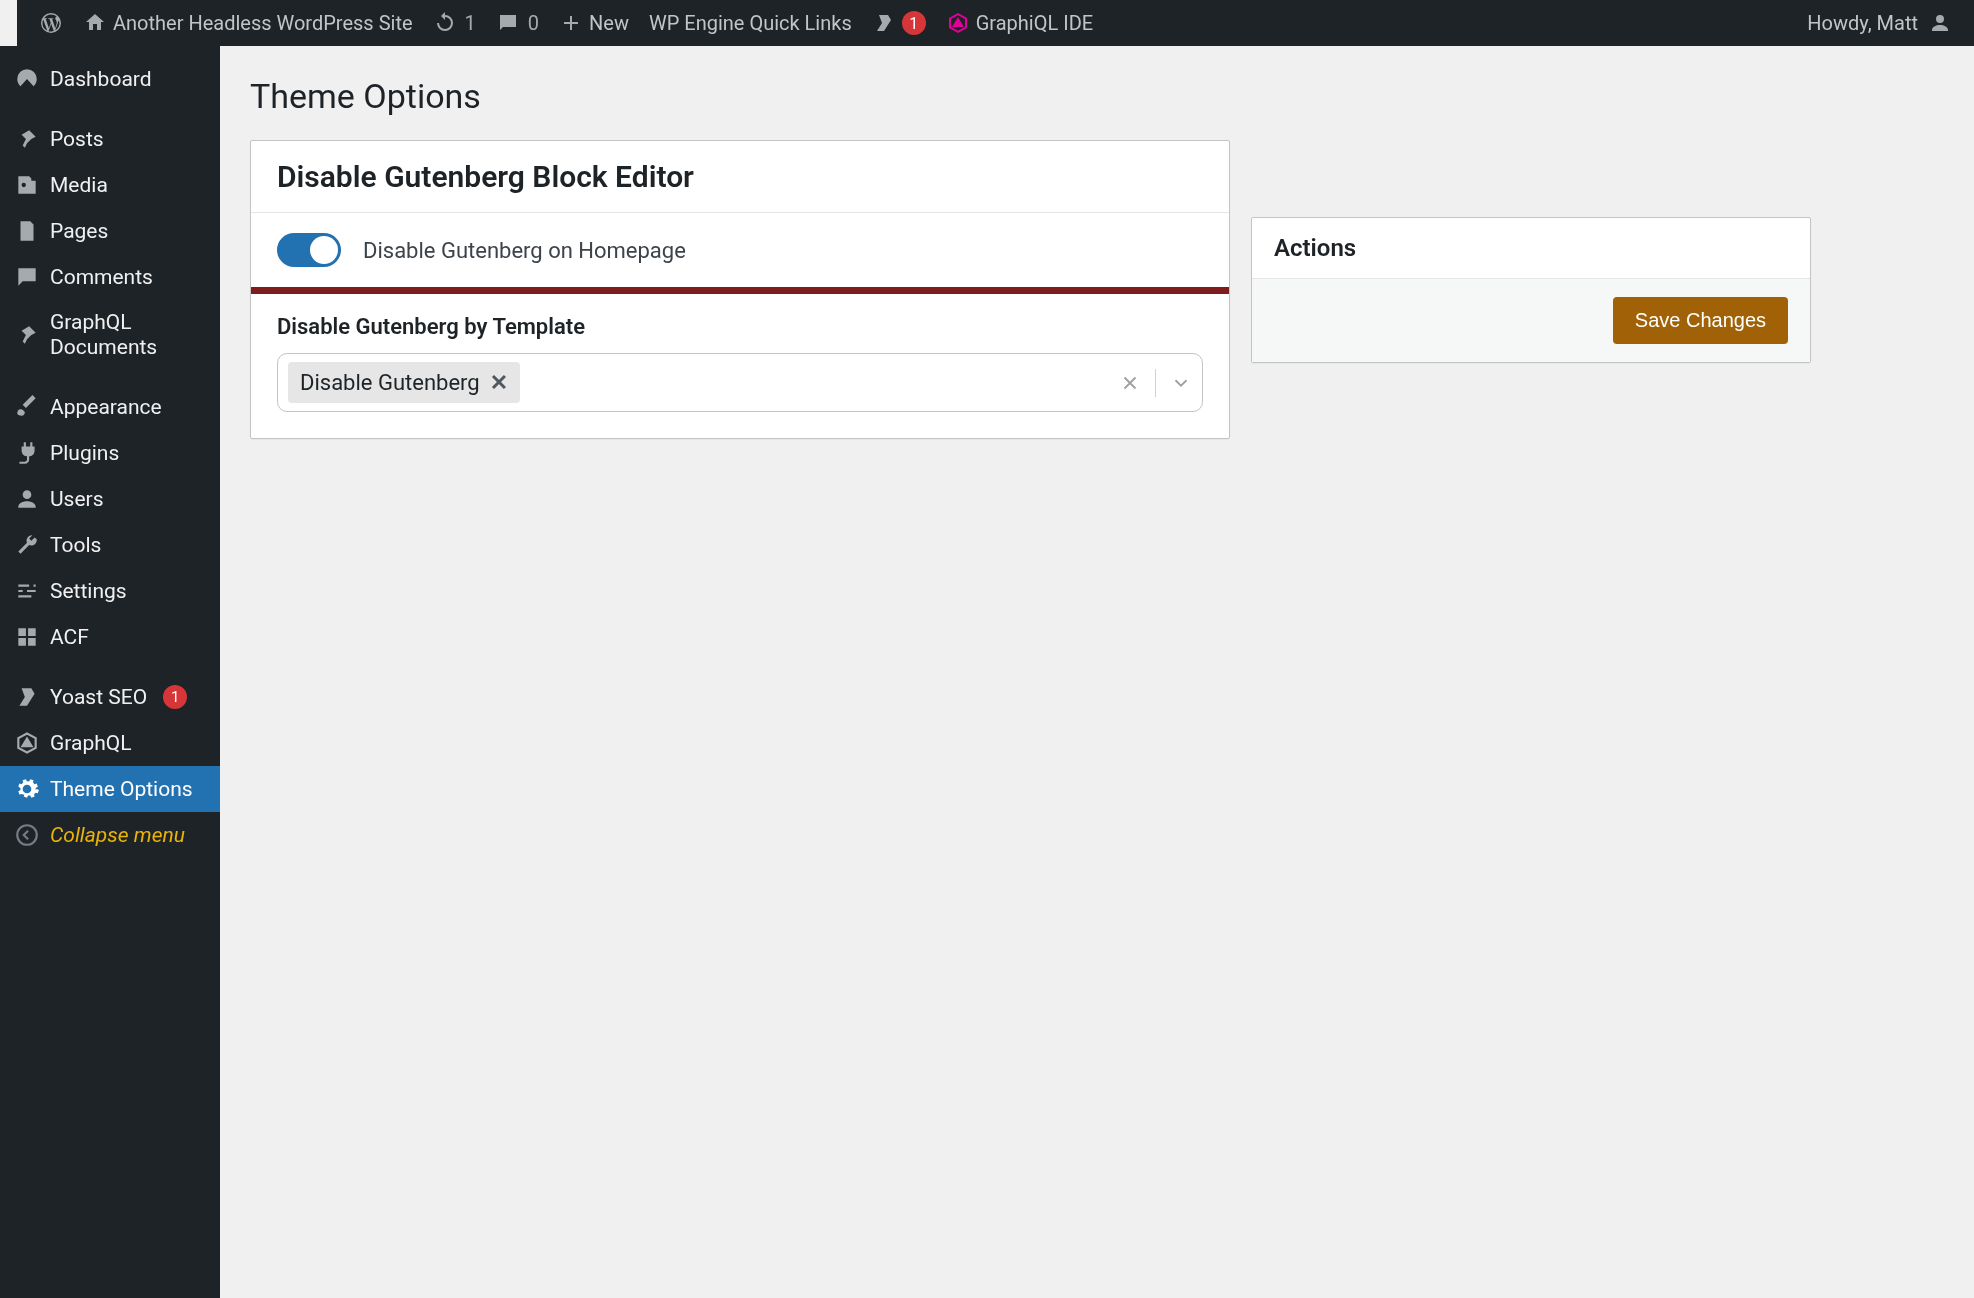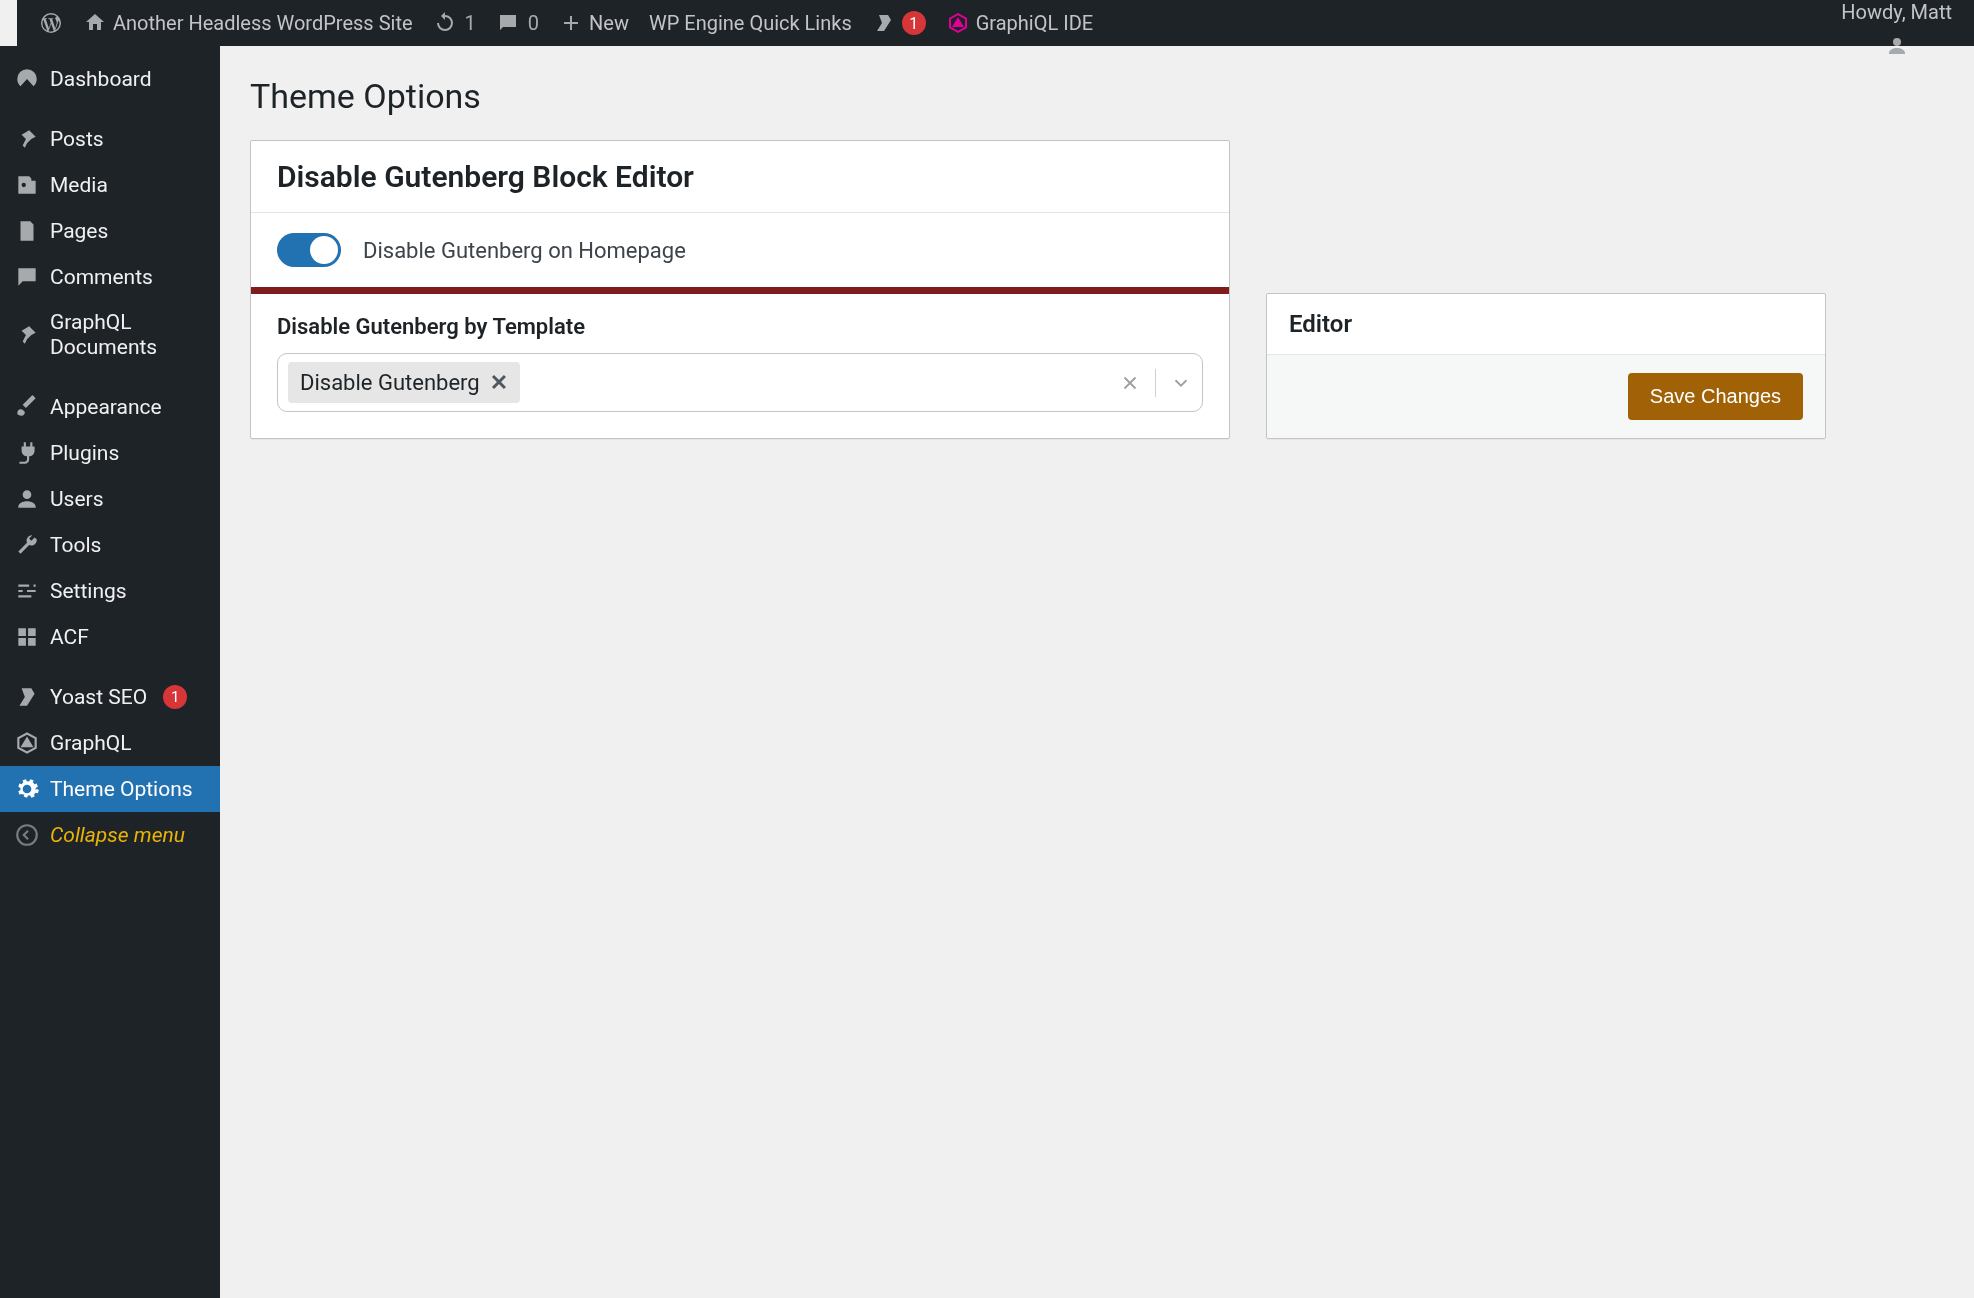--- a/index.html
+++ b/index.html
@@ -33,21 +33,21 @@
   .adminbar .ab-item .icon { width:24px; height:24px; display:flex; align-items:center; justify-content:center; }
   .adminbar .ab-item svg { width:24px; height:24px; fill:#a7aaad; }
   .adminbar .count { color:#a7aaad; margin-left:2px;}
   .adminbar .badge {
     background:#d63638; color:#fff;
     min-width:24px; height:24px; border-radius:12px;
     display:flex;align-items:center;justify-content:center;
     font-size:16px; padding:0 6px;
   }
   .adminbar .spacer { flex:1; }
-  .adminbar .greeting{ display:flex;align-items:center;gap:10px;color:#c3c4c7;flex-direction:column;}
+  .adminbar .greeting{ display:flex;align-items:center;gap:10px;color:#c3c4c7;}
 
   
   .sidebar {
     position:absolute; top:46px; left:0; bottom:0;
     width:220px;
     background:#1d2327;
     color:#f0f0f1;
     padding-top:10px;
     font-size:21px;
   }
@@ -82,21 +82,21 @@
   
   .main {
     position:absolute; top:46px; left:220px; right:0; bottom:0;
     padding: 30px 30px;
   }
   .page-title {
     font-size:34px; font-weight:400; color:#1d2327;
     margin-bottom:24px;
   }
 
-  .columns { display:flex; gap:36px; align-items:flex-end;}
+  .columns { display:flex; gap:21px; align-items:center;}
   .col-left { flex:0 0 980px; }
   .col-right { width:560px; }
 
   .panel {
     background:#fff;
     border:1px solid #c3c4c7;
     border-radius:2px;
     box-shadow: 0 1px 1px rgba(0,0,0,.04);
   }
   .panel-heading {
@@ -433,20 +433,20 @@
                   </svg>
               </span>
             </div>
           </div>
         </div>
       </div>
     </div>
 
     <div class="col-right">
       <div class="panel">
-        <div class="actions-heading">Editor</div>
+        <div class="actions-heading">Actions</div>
         <div class="actions-body">
           <button class="btn-primary">Save Changes</button>
         </div>
       </div>
     </div>
   </div>
 </div>
 
 </body></html>

